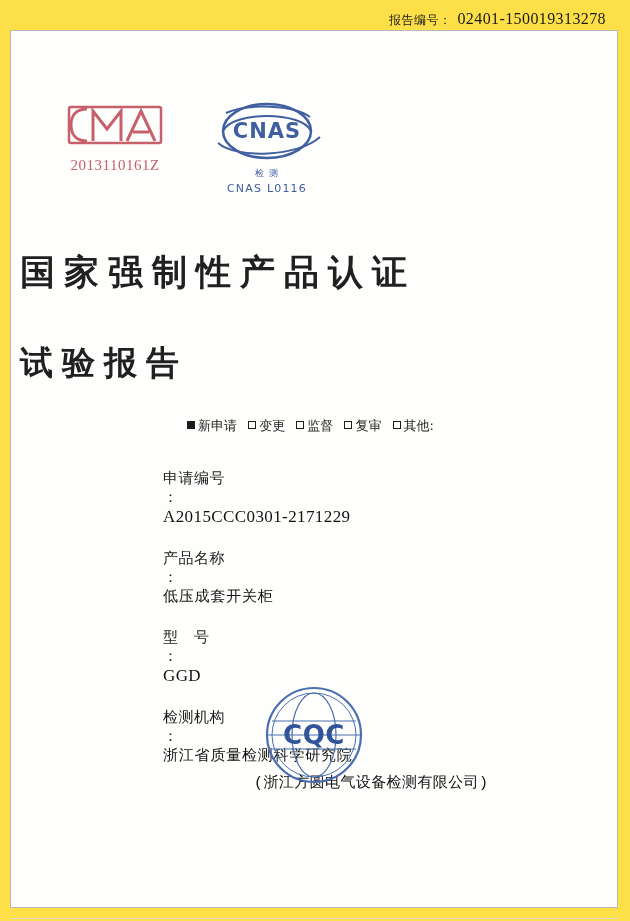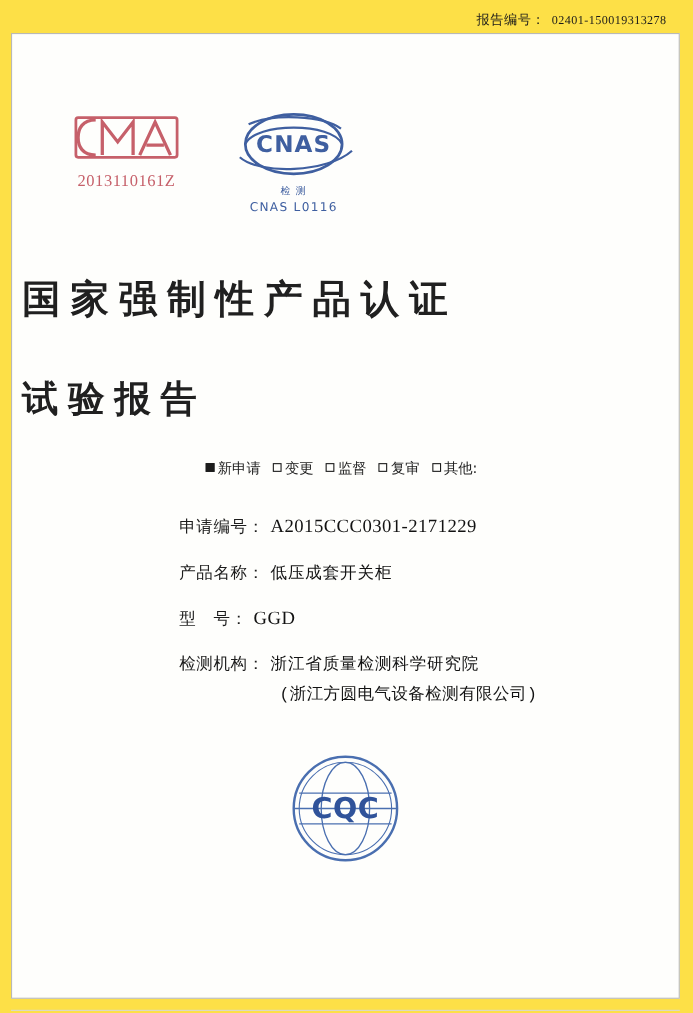--- a/index.html
+++ b/index.html
@@ -33,21 +33,21 @@
     gap: 6px;
   }
   .report-no .label {
     font-family: "DejaVu Sans", sans-serif;
     font-size: 12px;
     color: #1a1a1a;
     letter-spacing: 0.5px;
   }
   .report-no .value {
     font-family: "Liberation Serif", serif;
-    font-size: 11px;
+    font-size: 16px;
     color: #1a1a1a;
     letter-spacing: 0.4px;
   }
 
   
   .frame {
     position: absolute;
     left: 10px;
     top: 30px;
     width: 608px;
@@ -174,21 +174,22 @@
     position: absolute;
     top: 438px;
     left: 0;
     width: 100%;
   }
   .field {
     display: flex;
     justify-content: flex-start;
     padding-left: 152px;
     margin-bottom: 22px;
-    align-items: flex-end;
+    align-items: flex-start;
+    flex-direction: column;
   }
   .field .f-label {
     font-family: "DejaVu Sans", sans-serif;
     font-size: 15px;
     color: #1c1c1c;
     white-space: nowrap;
     letter-spacing: 0.5px;
   }
   .field .f-colon {
     font-family: "DejaVu Sans", sans-serif;

